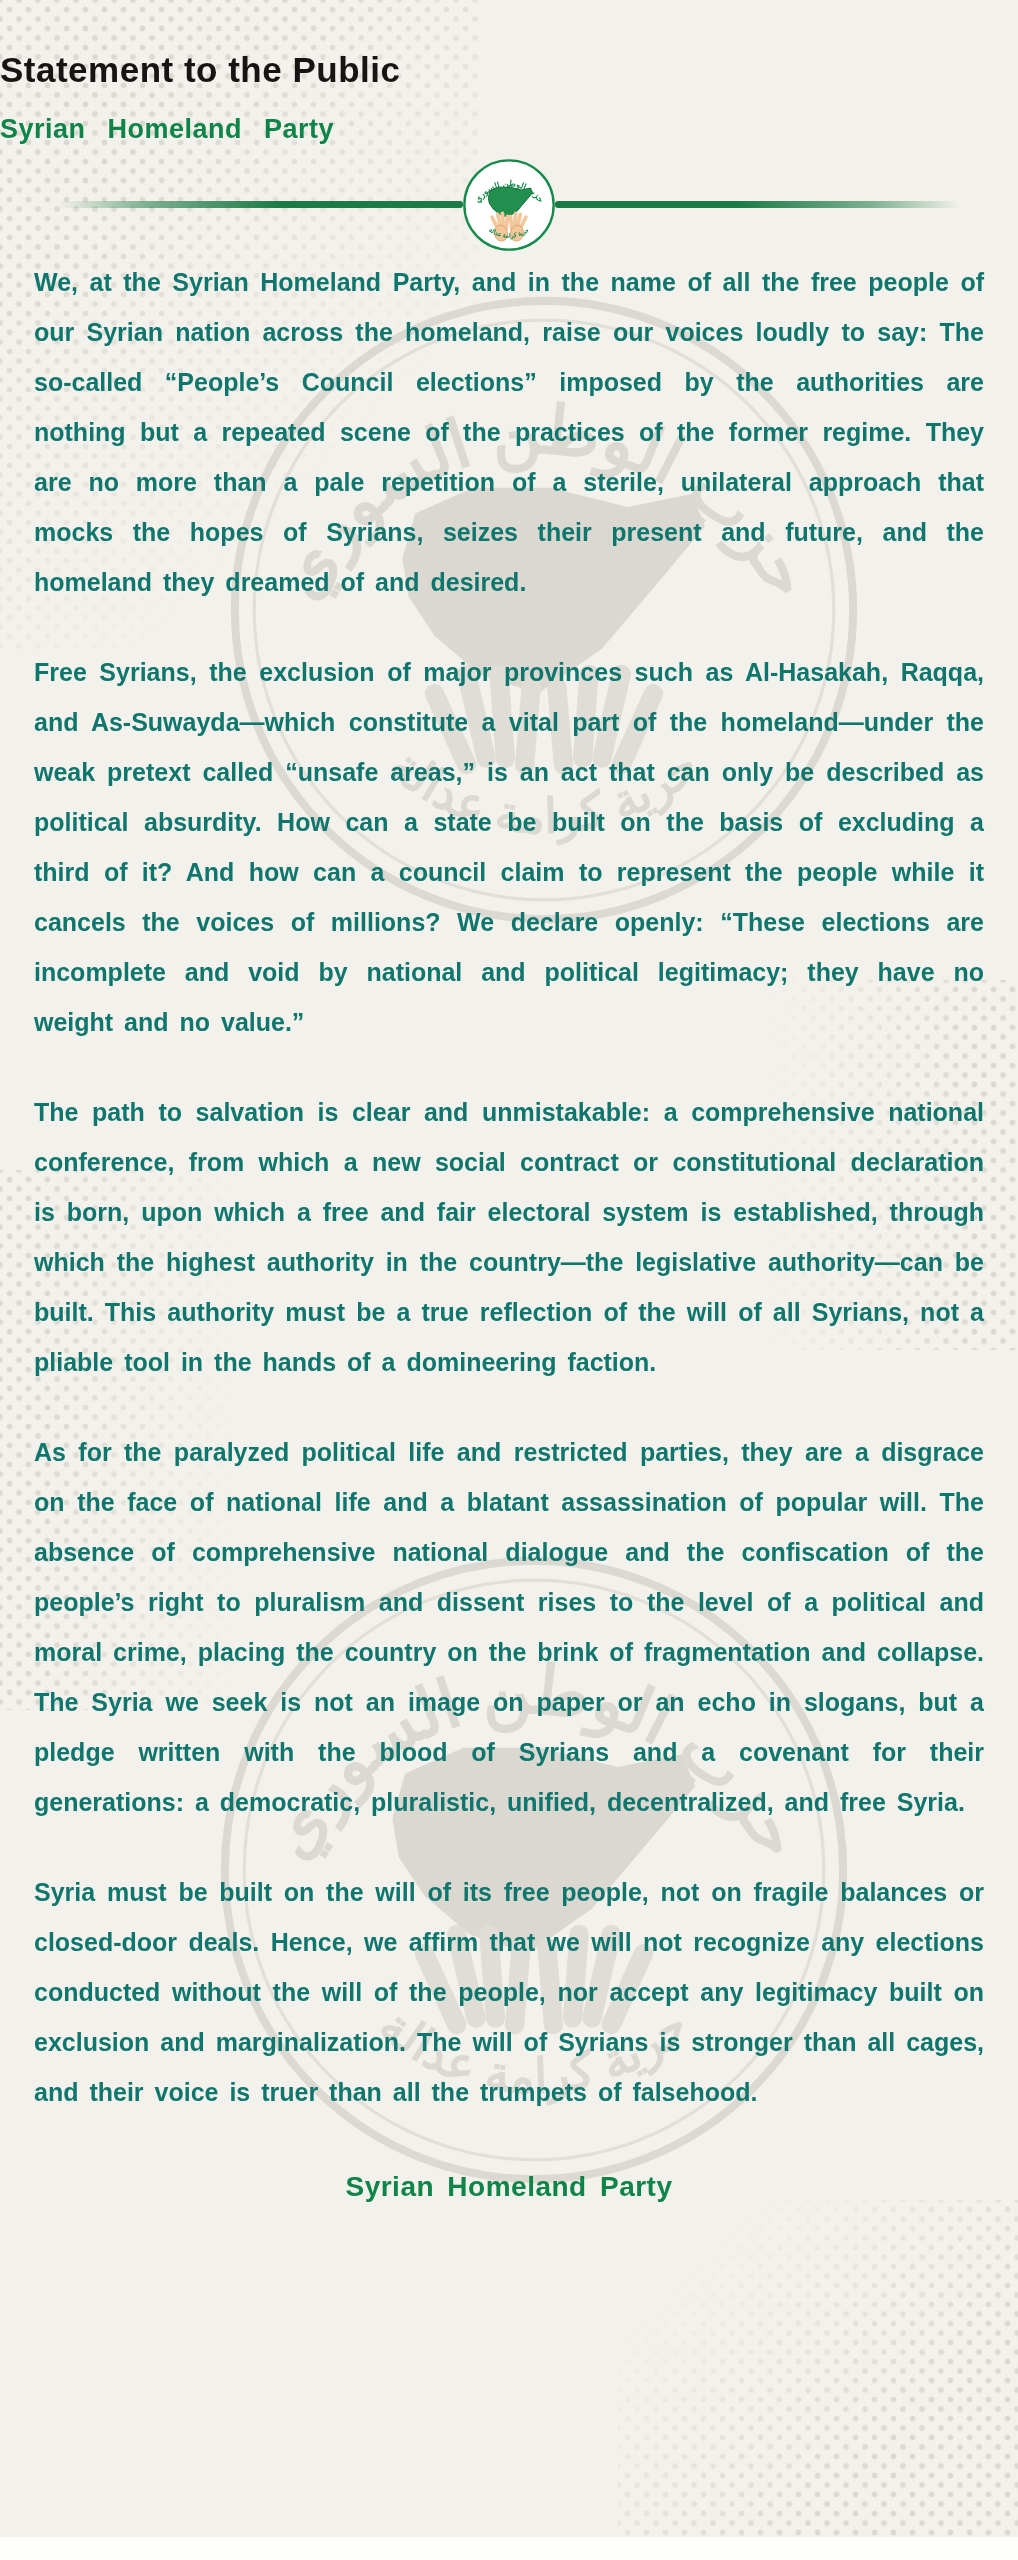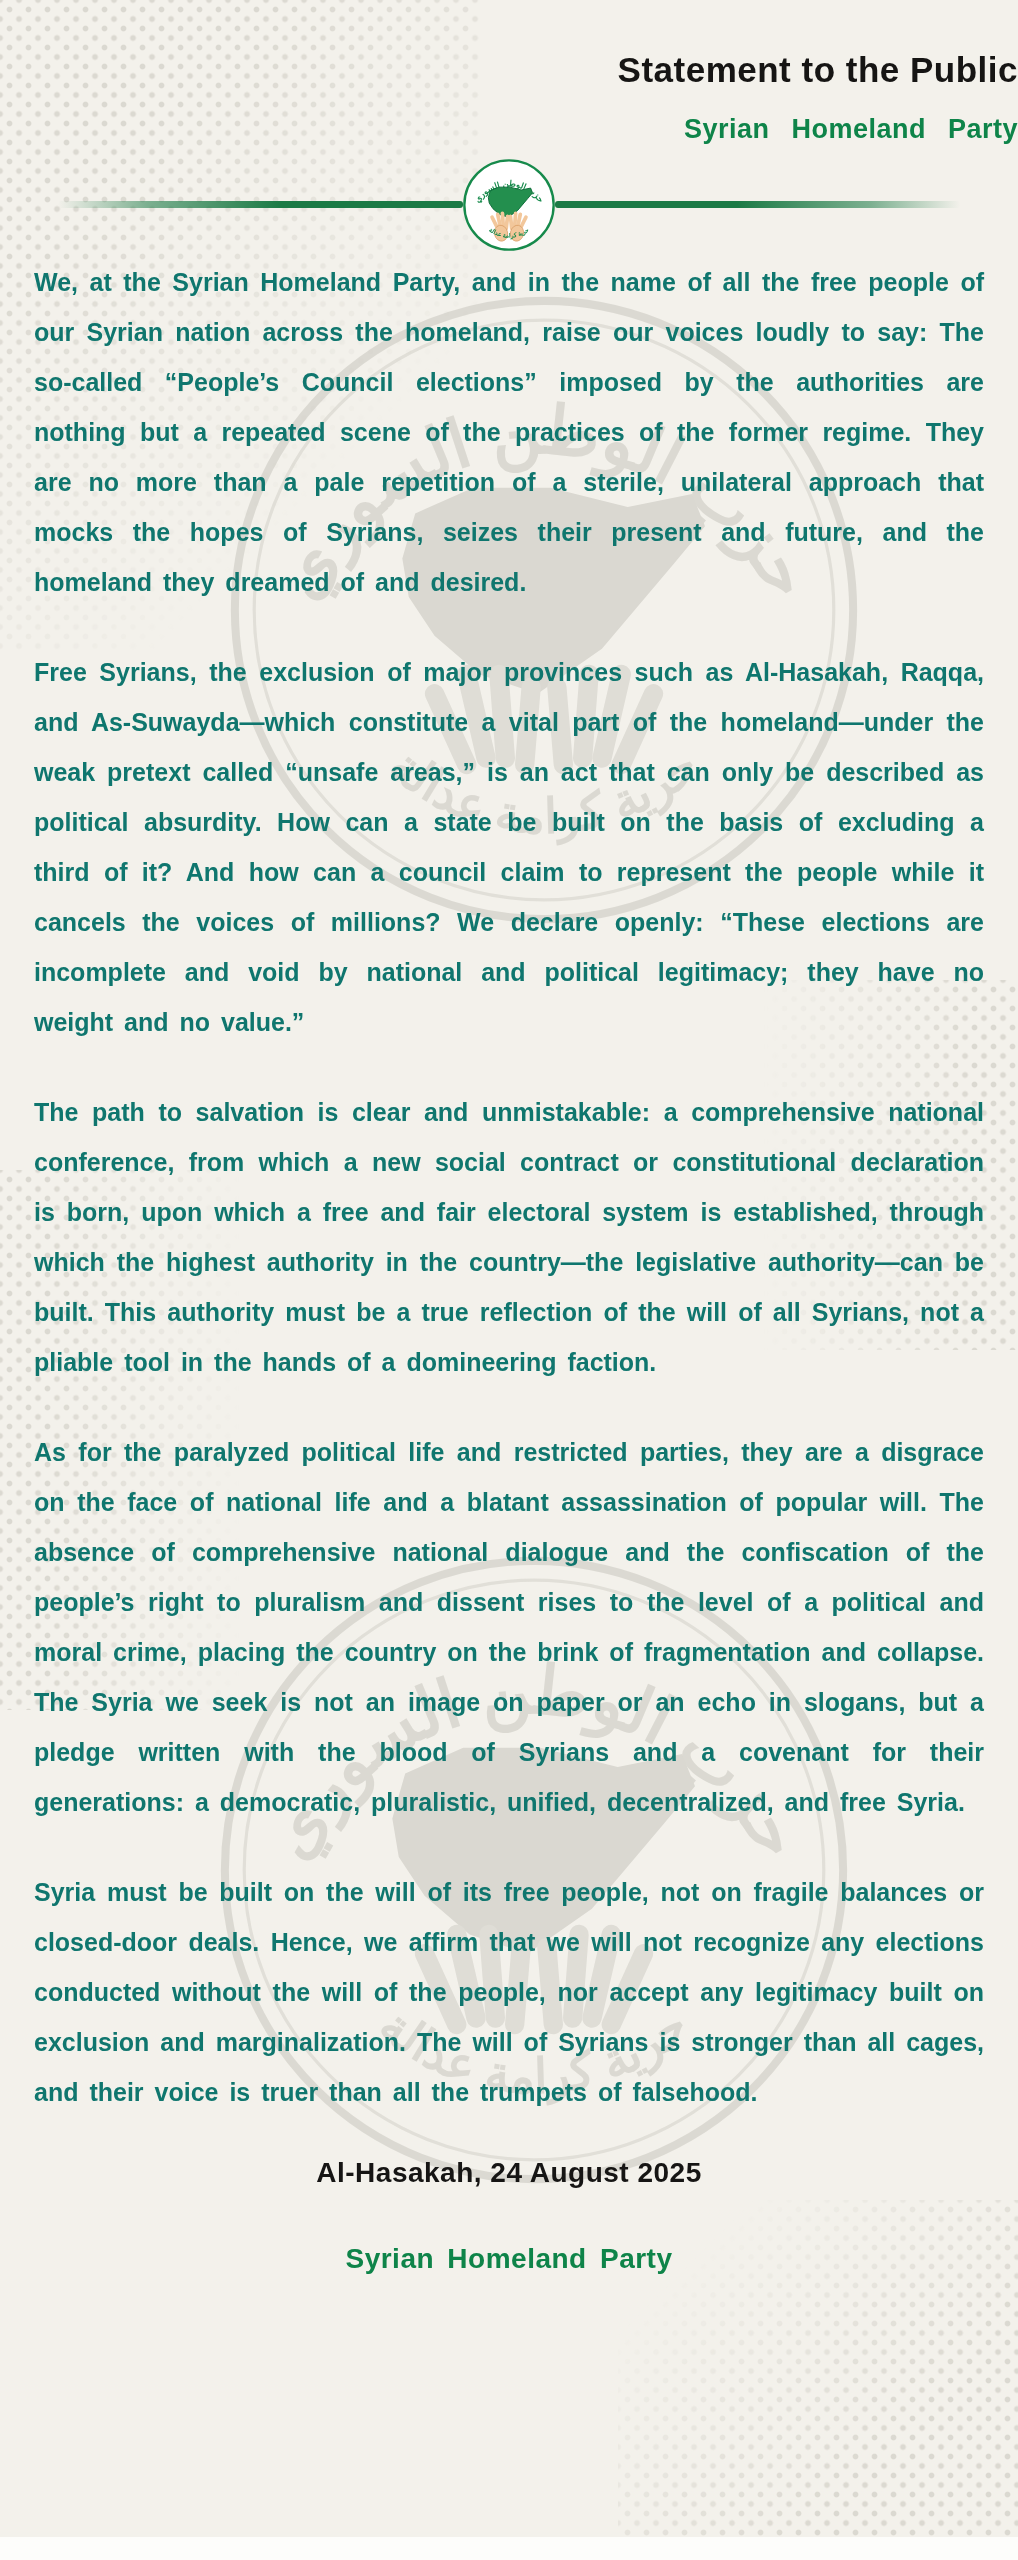--- a/index.html
+++ b/index.html
@@ -31,21 +31,21 @@
     -webkit-mask-image:linear-gradient(to right,#000 15%,transparent 80%);
             mask-image:linear-gradient(to right,#000 15%,transparent 80%); }
   .dots-br { right:0; bottom:20px; width:400px; height:340px;
     -webkit-mask-image:linear-gradient(315deg,#000 30%,transparent 82%);
             mask-image:linear-gradient(315deg,#000 30%,transparent 82%); }
 
   .watermark { position:absolute; opacity:0.55; pointer-events:none; }
   .wm-1 { left:222px; top:288px;  width:644px; height:644px; }
   .wm-2 { left:212px; top:1548px; width:644px; height:644px; }
 
-  header { position:relative; text-align:right; padding-top:50px; }
+  header { position:relative; text-align:left; padding-top:50px; }
   .title {
     margin:0; font-size:35px; font-weight:bold; color:#161514; letter-spacing:0.5px;
   }
   .subtitle {
     margin:24px 0 0; font-size:27px; font-weight:bold; color:#0e8449;
     word-spacing:14px; letter-spacing:0.5px;
   }
 
   .divider { position:relative; height:92px; margin-top:14px; }
   .divider .line {
@@ -178,18 +178,17 @@
 
   <main class="content">
     <p>We, at the Syrian Homeland Party, and in the name of all the free people of our Syrian nation across the homeland, raise our voices loudly to say: The so-called “People’s Council elections” imposed by the authorities are nothing but a repeated scene of the practices of the former regime. They are no more than a pale repetition of a sterile, unilateral approach that mocks the hopes of Syrians, seizes their present and future, and the homeland they dreamed of and desired.</p>
     <p>Free Syrians, the exclusion of major provinces such as Al-Hasakah, Raqqa, and As-Suwayda—which constitute a vital part of the homeland—under the weak pretext called “unsafe areas,” is an act that can only be described as political absurdity. How can a state be built on the basis of excluding a third of it? And how can a council claim to represent the people while it cancels the voices of millions? We declare openly: “These elections are incomplete and void by national and political legitimacy; they have no weight and no value.”</p>
     <p>The path to salvation is clear and unmistakable: a comprehensive national conference, from which a new social contract or constitutional declaration is born, upon which a free and fair electoral system is established, through which the highest authority in the country—the legislative authority—can be built. This authority must be a true reflection of the will of all Syrians, not a pliable tool in the hands of a domineering faction.</p>
     <p>As for the paralyzed political life and restricted parties, they are a disgrace on the face of national life and a blatant assassination of popular will. The absence of comprehensive national dialogue and the confiscation of the people’s right to pluralism and dissent rises to the level of a political and moral crime, placing the country on the brink of fragmentation and collapse. The Syria we seek is not an image on paper or an echo in slogans, but a pledge written with the blood of Syrians and a covenant for their generations: a democratic, pluralistic, unified, decentralized, and free Syria.</p>
     <p>Syria must be built on the will of its free people, not on fragile balances or closed-door deals. Hence, we affirm that we will not recognize any elections conducted without the will of the people, nor accept any legitimacy built on exclusion and marginalization. The will of Syrians is stronger than all cages, and their voice is truer than all the trumpets of falsehood.</p>
   </main>
 
   <footer>
-    <div class="dateline">Al-Hasakah, 24 August 2025</div>
     <div class="signature">Syrian Homeland Party</div>
   </footer>
 
   <div class="bottom-band"></div>
 </div>
 
 </body></html>

